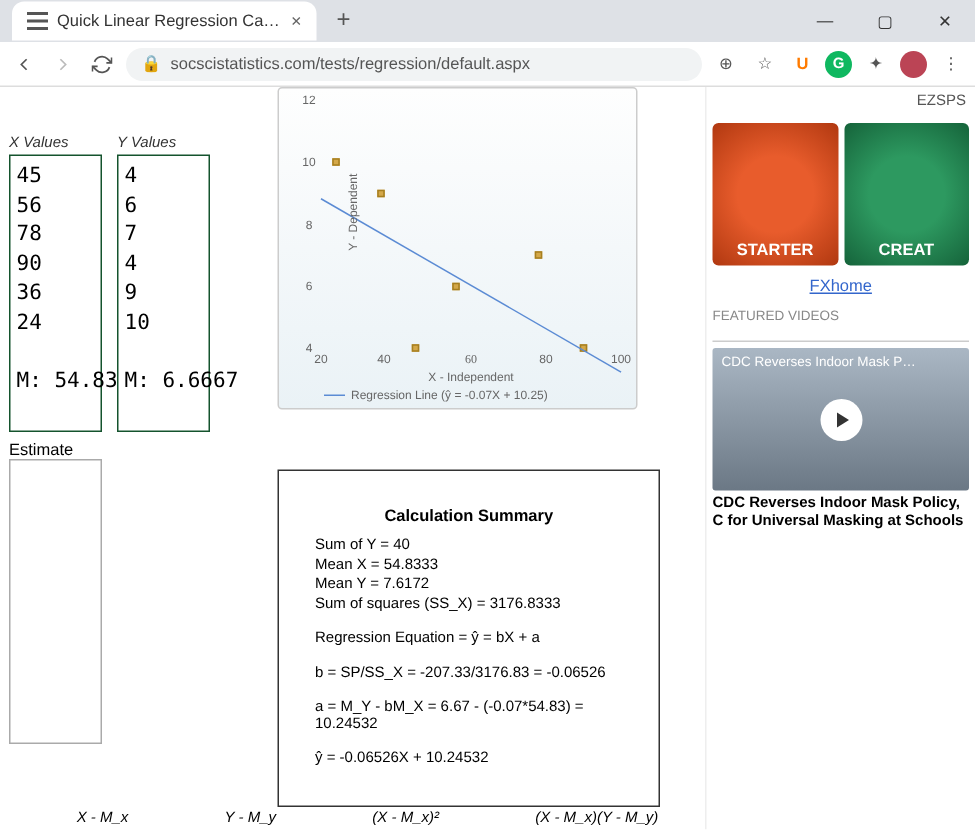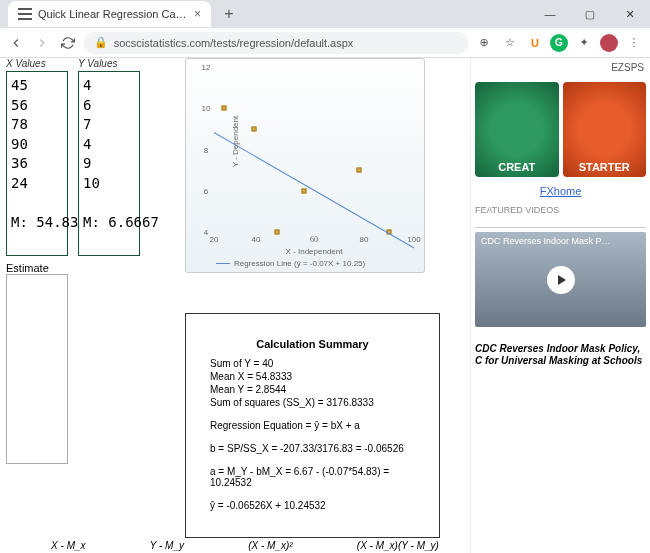--- a/index.html
+++ b/index.html
@@ -15,21 +15,21 @@
 .wincontrols div { width: 40px; height: 28px; display: flex; align-items: center; justify-content: center; color: #333; }
 .toolbar { height: 30px; background: #fff; border-bottom: 1px solid #ddd; display: flex; align-items: center; padding: 0 6px; gap: 6px; }
 .navbtn { width: 20px; height: 20px; display: flex; align-items: center; justify-content: center; color: #555; }
 .navbtn.disabled { color: #bbb; }
 .urlbox { flex: 1; height: 22px; background: #f1f3f4; border-radius: 11px; display: flex; align-items: center; padding: 0 10px; color: #555; font-size: 11px; gap: 6px; }
 .ext { width: 18px; height: 18px; display: flex; align-items: center; justify-content: center; border-radius: 50%; }
 .content { display: flex; height: calc(100% - 58px); }
 .main { width: 470px; padding: 0 6px; overflow: hidden; position: relative; }
 .rail { width: 180px; background: #fff; border-left: 1px solid #eee; padding: 2px 4px; overflow: hidden; }
 .cols { display: flex; gap: 10px; }
-.col { width: 62px; }
+.col { width: 62px; margin-top: 32px; }
 .colhead { font-size: 10px; color: #333; margin-bottom: 2px; font-style: italic; }
 .box { border: 1px solid #14532d; background: #fff; font-family: monospace; font-size: 14px; padding: 4px; white-space: pre; line-height: 1.4; }
 .xbox, .ybox { height: 185px; }
 .estlabel { font-size: 11px; margin-top: 6px; }
 .estbox { border: 1px solid #aaa; width: 62px; height: 190px; }
 .plot { position: absolute; left: 185px; top: 0; width: 240px; height: 215px; background: linear-gradient(#fefefe,#eaf2f6); border: 1px solid #ccc; border-radius: 3px; }
 .plot-inner { position: absolute; left: 28px; top: 8px; width: 200px; height: 165px; }
 .ytick { position: absolute; left: -14px; width: 12px; text-align: center; font-size: 8px; color: #666; transform: translateY(-50%); }
 .xtick { position: absolute; bottom: -12px; font-size: 8px; color: #666; transform: translateX(-50%); }
 .point { position: absolute; width: 5px; height: 5px; background: #d4a849; border: 1px solid #a67f20; transform: translate(-50%,-50%); }
@@ -46,21 +46,21 @@
 .adimgs { display: flex; gap: 4px; height: 95px; }
 .logo { flex: 1; border-radius: 4px; display: flex; align-items: flex-end; justify-content: center; font-weight: bold; font-size: 11px; color: #fff; padding-bottom: 4px; }
 .starter { background: radial-gradient(circle, #e85c2c 40%, #b03810); }
 .creator { background: radial-gradient(circle, #2d9960 40%, #15633a); }
 .adlink { text-align: center; font-size: 11px; color: #3366cc; text-decoration: underline; margin: 8px 0; }
 .featured { font-size: 9px; color: #888; border-bottom: 1px solid #ccc; padding-bottom: 12px; margin-bottom: 4px; }
 .video { position: relative; height: 95px; background: linear-gradient(#aab7c4,#6b7885); border-radius: 2px; }
 .video-title { position: absolute; top: 4px; left: 6px; right: 6px; font-size: 9px; color: #fff; font-weight: normal; }
 .playbtn { position: absolute; left: 50%; top: 50%; width: 28px; height: 28px; background: #fff; border-radius: 50%; transform: translate(-50%,-50%); display: flex; align-items: center; justify-content: center; }
 .playbtn::after { content:""; border-left: 8px solid #333; border-top: 5px solid transparent; border-bottom: 5px solid transparent; margin-left: 2px; }
-.video-cap { font-size: 10px; font-weight: bold; margin-top: 16px; line-height: 1.2; font-style: italic; }
+.video-cap { font-size: 10px; font-weight: bold; margin-top: 3px; line-height: 1.2; }
 </style>
 </head>
 <body>
 
 <div class="titlebar">
   <div class="tab">
     <div class="favicon">
         <span></span>
         <span></span>
         <span></span>
@@ -158,21 +158,21 @@
           <div class="xlabel">X - Independent</div>
         </div>
       <div class="legend">Regression Line (ŷ = -0.07X + 10.25)</div>
     </div>
 
     <div class="summary">
       <h4>Calculation Summary</h4>
       <div id="summary-lines">
           <p>Sum of Y = 40</p>
           <p>Mean X = 54.8333</p>
-          <p>Mean Y = 2.8544</p>
+          <p>Mean Y = 7.6172</p>
           <p>Sum of squares (SS_X) = 3176.8333</p>
         </div>
       <div class="gap"></div>
       <p>Regression Equation = ŷ = bX + a</p>
       <div class="gap"></div>
       <p>b = SP/SS_X = -207.33/3176.83 = -0.06526</p>
       <div class="gap"></div>
       <p>a = M_Y - bM_X = 6.67 - (-0.07*54.83) = 10.24532</p>
       <div class="gap"></div>
       <p>ŷ = -0.06526X + 10.24532</p>
@@ -182,22 +182,22 @@
       <span>X - M_x</span>
       <span>Y - M_y</span>
       <span>(X - M_x)²</span>
       <span>(X - M_x)(Y - M_y)</span>
     </div>
   </div>
 
   <div class="rail">
     <div class="adtop">EZSPS</div>
     <div class="adimgs">
+      <div class="logo starter">STARTER</div>
       <div class="logo creator">CREAT</div>
-      <div class="logo starter">STARTER</div>
     </div>
     <div class="adlink">FXhome</div>
     <div class="featured">FEATURED VIDEOS</div>
     <div class="video">
       <div class="video-title">CDC Reverses Indoor Mask P…</div>
       <div class="playbtn"></div>
     </div>
     <div class="video-cap">CDC Reverses Indoor Mask Policy, C for Universal Masking at Schools</div>
   </div>
 </div>

